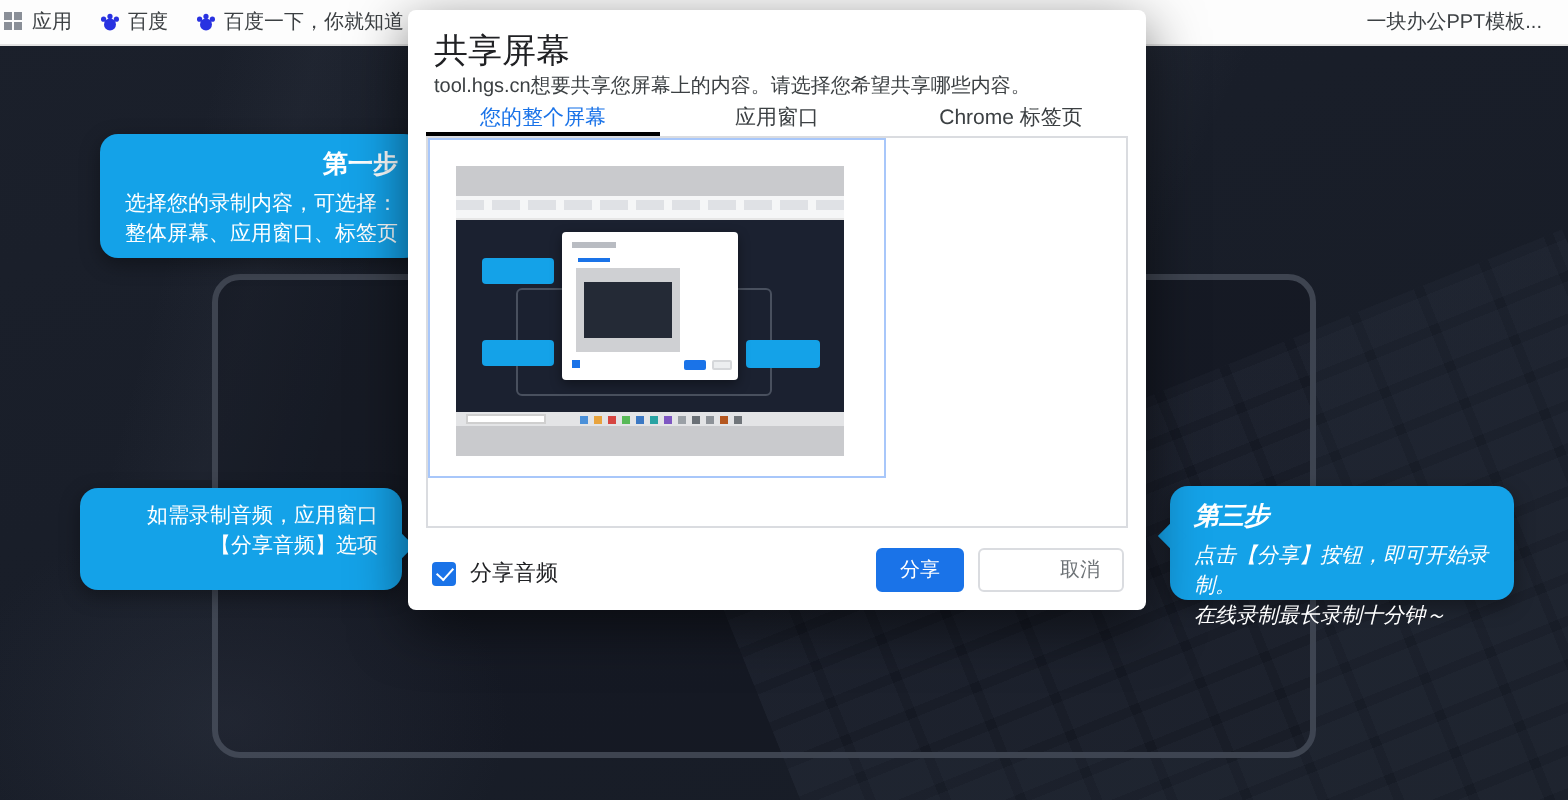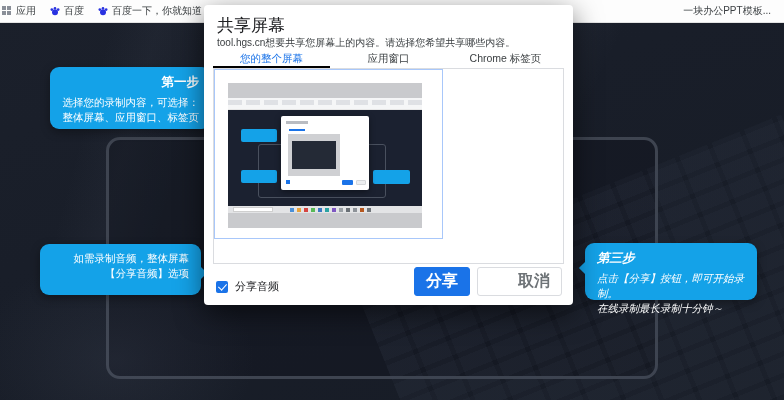--- a/index.html
+++ b/index.html
@@ -84,21 +84,21 @@
   .mtb-icons { position:absolute; left:62px; top:1.5px; display:flex; gap:3px; }
   .mtb-icons i { width:4px; height:4px; display:block; }
 
   
   .foot-check { position:absolute; left:12px; bottom:11px; display:flex; align-items:center; gap:7px; }
   .chk { width:12px; height:12px; background:#1a73e8; border-radius:2px; position:relative; cursor:pointer; }
   .chk::after { content:""; position:absolute; left:3.5px; top:1px; width:4px; height:7px;
                 border:solid #fff; border-width:0 1.6px 1.6px 0; transform:rotate(42deg); }
   .chk-label { font-size:11px; color:#202124; }
   .foot-btns { position:absolute; right:11px; bottom:9px; display:flex; gap:7px; }
-  .btn { font-size:16px; padding:3px 11px; border-radius:3px; cursor:pointer;font-weight:bold; }
+  .btn { font-size:10px; padding:3px 11px; border-radius:3px; cursor:pointer; }
   .btn-primary { background:#1a73e8; color:#fff; border:1px solid #1a73e8; }
   .btn-secondary { background:#fff; color:#6e7377; border:1px solid #dadce0;padding-left:40px; }
 </style>
 </head>
 <body>
 
 <div class="page">
 
   <div class="streak"></div>
   <div class="streak2"></div>
@@ -148,21 +148,21 @@
   </div>
 
   <div class="callout co1">
     <span class="tip"></span>
     <h4>第一步</h4>
     <p>选择您的录制内容，可选择：</p>
     <p>整体屏幕、应用窗口、标签页</p>
   </div>
   <div class="callout co2">
     <span class="tip"></span>
-    <p>如需录制音频，整体屏幕</p>
+    <p>如需录制音频，应用窗口</p>
     <p>【分享音频】选项</p>
   </div>
   <div class="callout co3">
     <span class="tip"></span>
     <h4>第三步</h4>
     <p>点击【分享】按钮，即可开始录制。</p>
     <p>在线录制最长录制十分钟～</p>
   </div>
 
   <div class="dialog">

